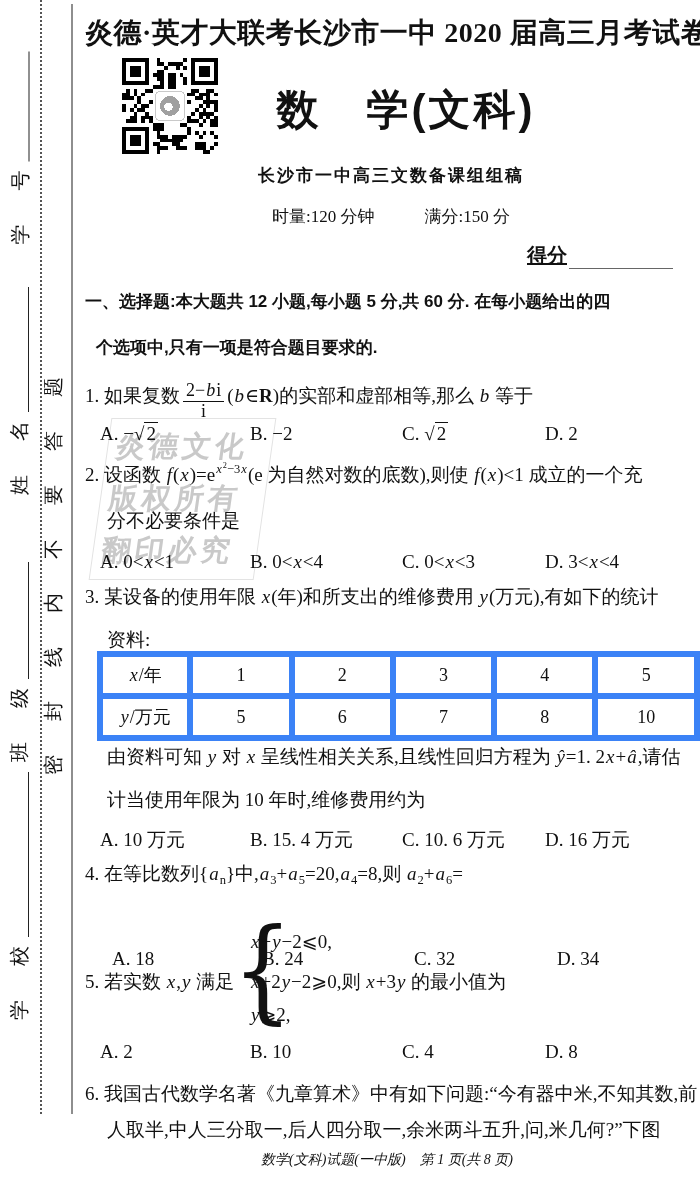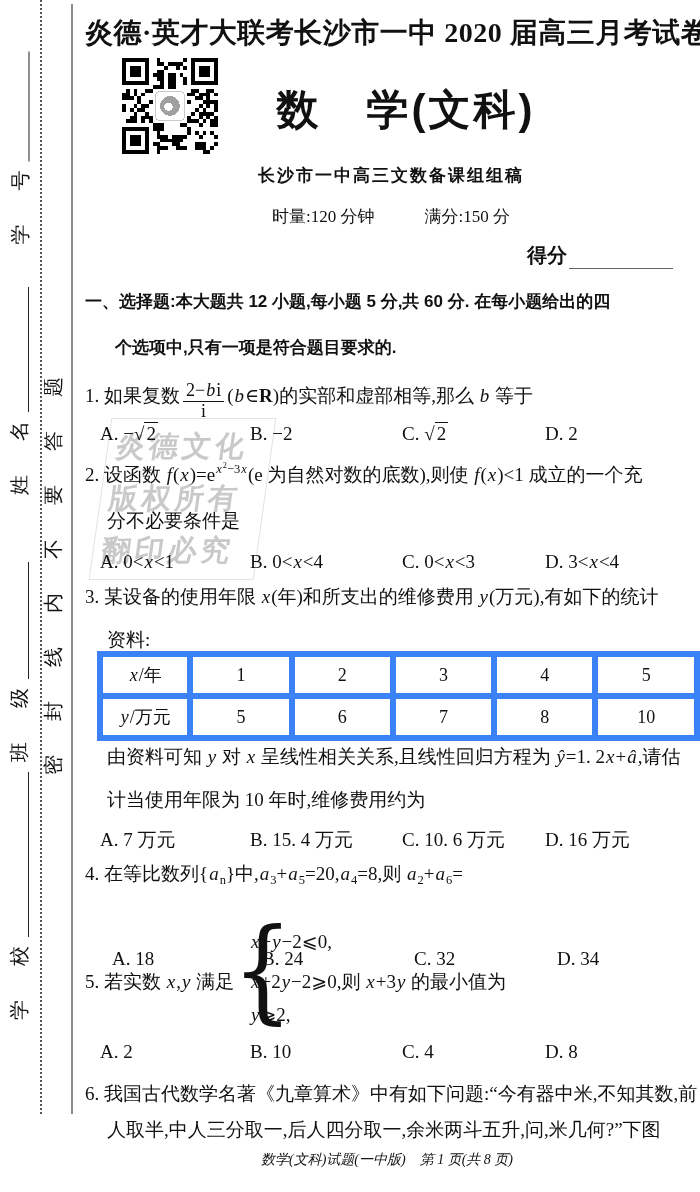--- a/index.html
+++ b/index.html
@@ -19,21 +19,21 @@
 
   
   .exam-title{position:absolute;left:85px;top:14px;width:614px;font-size:28px;font-weight:bold;
               white-space:nowrap;letter-spacing:0.5px;}
   .subject-title{position:absolute;left:100px;top:82px;width:612px;text-align:center;font-size:42px;
                  font-weight:bold;letter-spacing:3px;}
   .byline{position:absolute;left:85px;top:164px;width:612px;text-align:center;font-size:17px;
           font-weight:bold;letter-spacing:2px;}
   .info-row{position:absolute;left:85px;top:205px;width:612px;display:flex;justify-content:center;
             gap:50px;font-size:17px;}
-  .score{position:absolute;left:527px;top:242px;font-size:20px;font-weight:bold;white-space:nowrap;}
+  .score{position:absolute;left:527px;top:242px;font-size:20px;font-weight:bold;white-space:nowrap;text-decoration:underline;}
   .score-ul{display:inline-block;width:104px;border-bottom:1.6px solid #666;height:20px;
             vertical-align:bottom;margin-left:2px;}
 
   
   .qr{position:absolute;left:121px;top:58px;width:98px;height:96px;}
 
   
   .watermark{position:absolute;left:100px;top:418px;width:163px;height:160px;border:1px solid #e3e3e3;
              z-index:1;color:#c9c9c9;font-weight:bold;font-size:29px;letter-spacing:4px;
              transform:skewX(-8deg);}
@@ -287,21 +287,21 @@
     <div class="byline sans">长沙市一中高三文数备课组组稿</div>
     <div class="info-row">
       <span>时量:120 分钟</span>
       <span>满分:150 分</span>
     </div>
     <div class="score sans">
       <span>得分</span><span class="score-ul"></span>
     </div>
 
     <div class="tline sec-head" style="top:289px;">一、选择题:本大题共 12 小题,每小题 5 分,共 60 分. 在每小题给出的四</div>
-    <div class="tline sec-head indent" style="top:335px;left:115px;">个选项中,只有一项是符合题目要求的.</div>
+    <div class="tline sec-head indent" style="top:335px;left:96px;">个选项中,只有一项是符合题目要求的.</div>
 
     <div class="tline" style="top:381px;"><span>1. 如果复数</span><span class="frac"><span class="num"><span>2−</span><i>b</i><span>i</span></span><span class="den"><span>i</span></span></span><span>(</span><i>b</i><span>∈</span><span class="bf">R</span><span>)的实部和虚部相等,那么 </span><i>b</i><span> 等于</span></div>
     <div class="opts" style="top:423px;">
       <span class="opt oA"><span>A. −</span><span class="sqrt"><span class="sign">√</span><span class="rad">2</span></span></span>
       <span class="opt oB"><span>B. −2</span></span>
       <span class="opt oC"><span>C. </span><span class="sqrt"><span class="sign">√</span><span class="rad">2</span></span></span>
       <span class="opt oD"><span>D. 2</span></span>
     </div>
 
     <div class="tline" style="top:462px;"><span>2. 设函数 </span><i>f</i><span>(</span><i>x</i><span>)=</span><span>e</span><sup><i>x</i><sup>2</sup><span>−3</span><i>x</i></sup><span>(e 为自然对数的底数),则使 </span><i>f</i><span>(</span><i>x</i><span>)&lt;1 成立的一个充</span></div>
@@ -331,21 +331,21 @@
             <td><span>6</span></td>
             <td><span>7</span></td>
             <td><span>8</span></td>
             <td><span>10</span></td>
           </tr>
     </tbody>
       </table>
     <div class="tline" style="top:744px;left:107px;"><span>由资料可知 </span><i>y</i><span> 对 </span><i>x</i><span> 呈线性相关关系,且线性回归方程为 </span><i>ŷ</i><span>=1. 2</span><i>x</i><span>+</span><i>â</i><span>,请估</span></div>
     <div class="tline" style="top:787px;left:107px;"><span>计当使用年限为 10 年时,维修费用约为</span></div>
     <div class="opts" style="top:827px;">
-      <span class="opt oA"><span>A. 7 万元</span></span>
+      <span class="opt oA"><span>A. 10 万元</span></span>
       <span class="opt oB"><span>B. 15. 4 万元</span></span>
       <span class="opt oC"><span>C. 10. 6 万元</span></span>
       <span class="opt oD"><span>D. 16 万元</span></span>
     </div>
 
     <div class="tline" style="top:861px;"><span>4. 在等比数列{</span><i>a</i><sub>n</sub><span>}中,</span><i>a</i><sub>3</sub><span>+</span><i>a</i><sub>5</sub><span>=20,</span><i>a</i><sub>4</sub><span>=8,则 </span><i>a</i><sub>2</sub><span>+</span><i>a</i><sub>6</sub><span>=</span></div>
     <div class="opts" style="top:948px;margin-left:12px;">
       <span class="opt oA"><span>A. 18</span></span>
       <span class="opt oB"><span>B. 24</span></span>
       <span class="opt oC"><span>C. 32</span></span>

